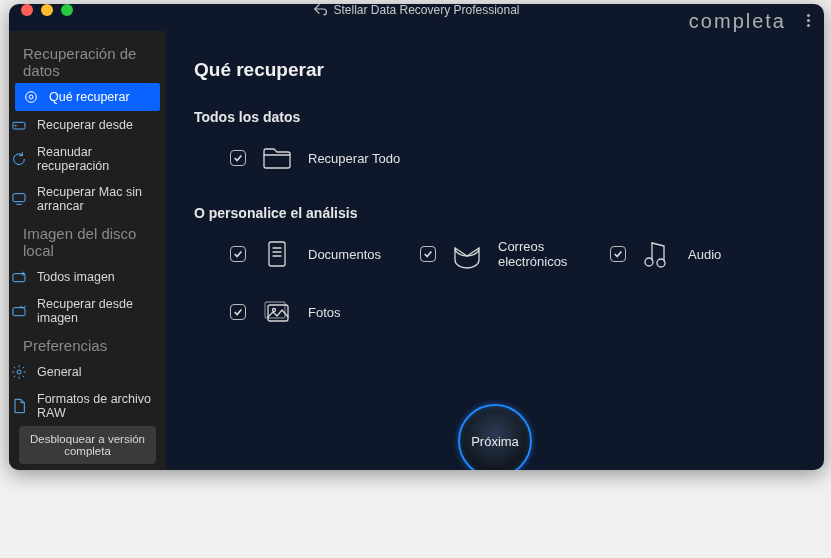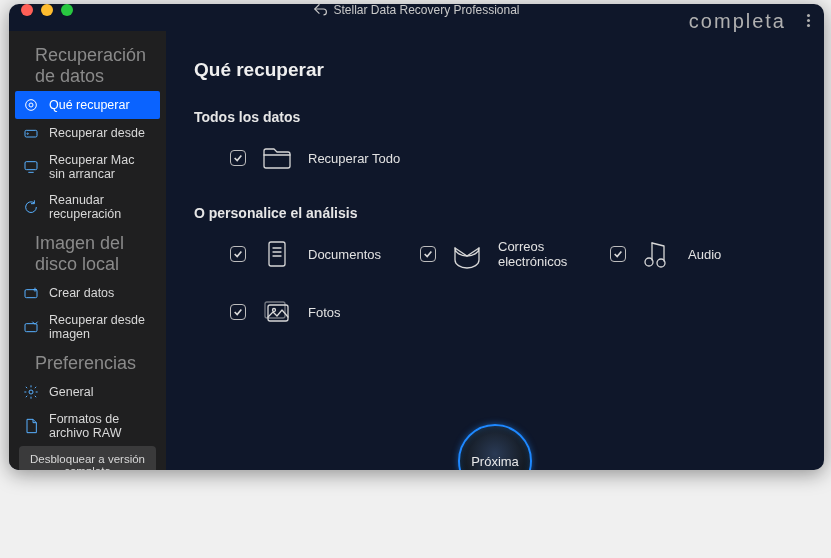--- a/index.html
+++ b/index.html
@@ -59,26 +59,26 @@
 
   
   .sidebar {
     width: 190px;
     background: #1f1f20;
     display: flex;
     flex-direction: column;
     padding-top: 8px;
   }
   .side-group-title {
-    color: #8a8a8a; font-size: 18px;
-    padding: 6px 14px 4px 26px;
+    color: #8a8a8a; font-size: 15px;
+    padding: 6px 14px 4px 14px;
   }
   .side-item {
     display: flex; align-items: center; gap: 10px;
-    padding: 6px 14px;
+    padding: 6px 2px;
     color: #d8d8d8; font-size: 12.5px;
     cursor: pointer;
   }
   .side-item.active {
     background: #0a63ff;
     color: #fff;
     border-radius: 2px;
     margin: 0 6px;
     padding: 6px 8px;
   }
@@ -196,45 +196,45 @@
             <svg viewBox="0 0 24 24">
               <rect x="3" y="8" width="18" height="10" rx="2"></rect>
               <circle cx="7" cy="13" r="1"></circle>
             </svg>
           </span>
           <span>Recuperar desde</span>
         </div>
         <div class="side-item">
           <span class="side-icon">
             <svg viewBox="0 0 24 24">
+              <path d="M20 12 a8 8 0 1 1 -3 -6"></path>
+              <polyline points="17 2 17 7 12 7"></polyline>
+            </svg>
+          </span>
+          <span>Reanudar recuperación</span>
+        </div>
+        <div class="side-item">
+          <span class="side-icon">
+            <svg viewBox="0 0 24 24">
               <rect x="3" y="4" width="18" height="12" rx="2"></rect>
               <line x1="8" y1="20" x2="16" y2="20"></line>
             </svg>
           </span>
           <span>Recuperar Mac sin arrancar</span>
-        </div>
-        <div class="side-item">
-          <span class="side-icon">
-            <svg viewBox="0 0 24 24">
-              <path d="M20 12 a8 8 0 1 1 -3 -6"></path>
-              <polyline points="17 2 17 7 12 7"></polyline>
-            </svg>
-          </span>
-          <span>Reanudar recuperación</span>
         </div>
         <div class="side-group-title">Imagen del disco local</div>
         <div class="side-item">
           <span class="side-icon">
             <svg viewBox="0 0 24 24">
               <rect x="3" y="7" width="18" height="12" rx="2"></rect>
               <line x1="18" y1="4" x2="18" y2="10"></line>
               <line x1="15" y1="7" x2="21" y2="7"></line>
             </svg>
           </span>
-          <span>Crear datos</span>
+          <span>Todos imagen</span>
         </div>
         <div class="side-item">
           <span class="side-icon">
             <svg viewBox="0 0 24 24">
               <rect x="3" y="7" width="18" height="12" rx="2"></rect>
               <polyline points="14 4 18 8 22 4"></polyline>
             </svg>
           </span>
           <span>Recuperar desde imagen</span>
         </div>

